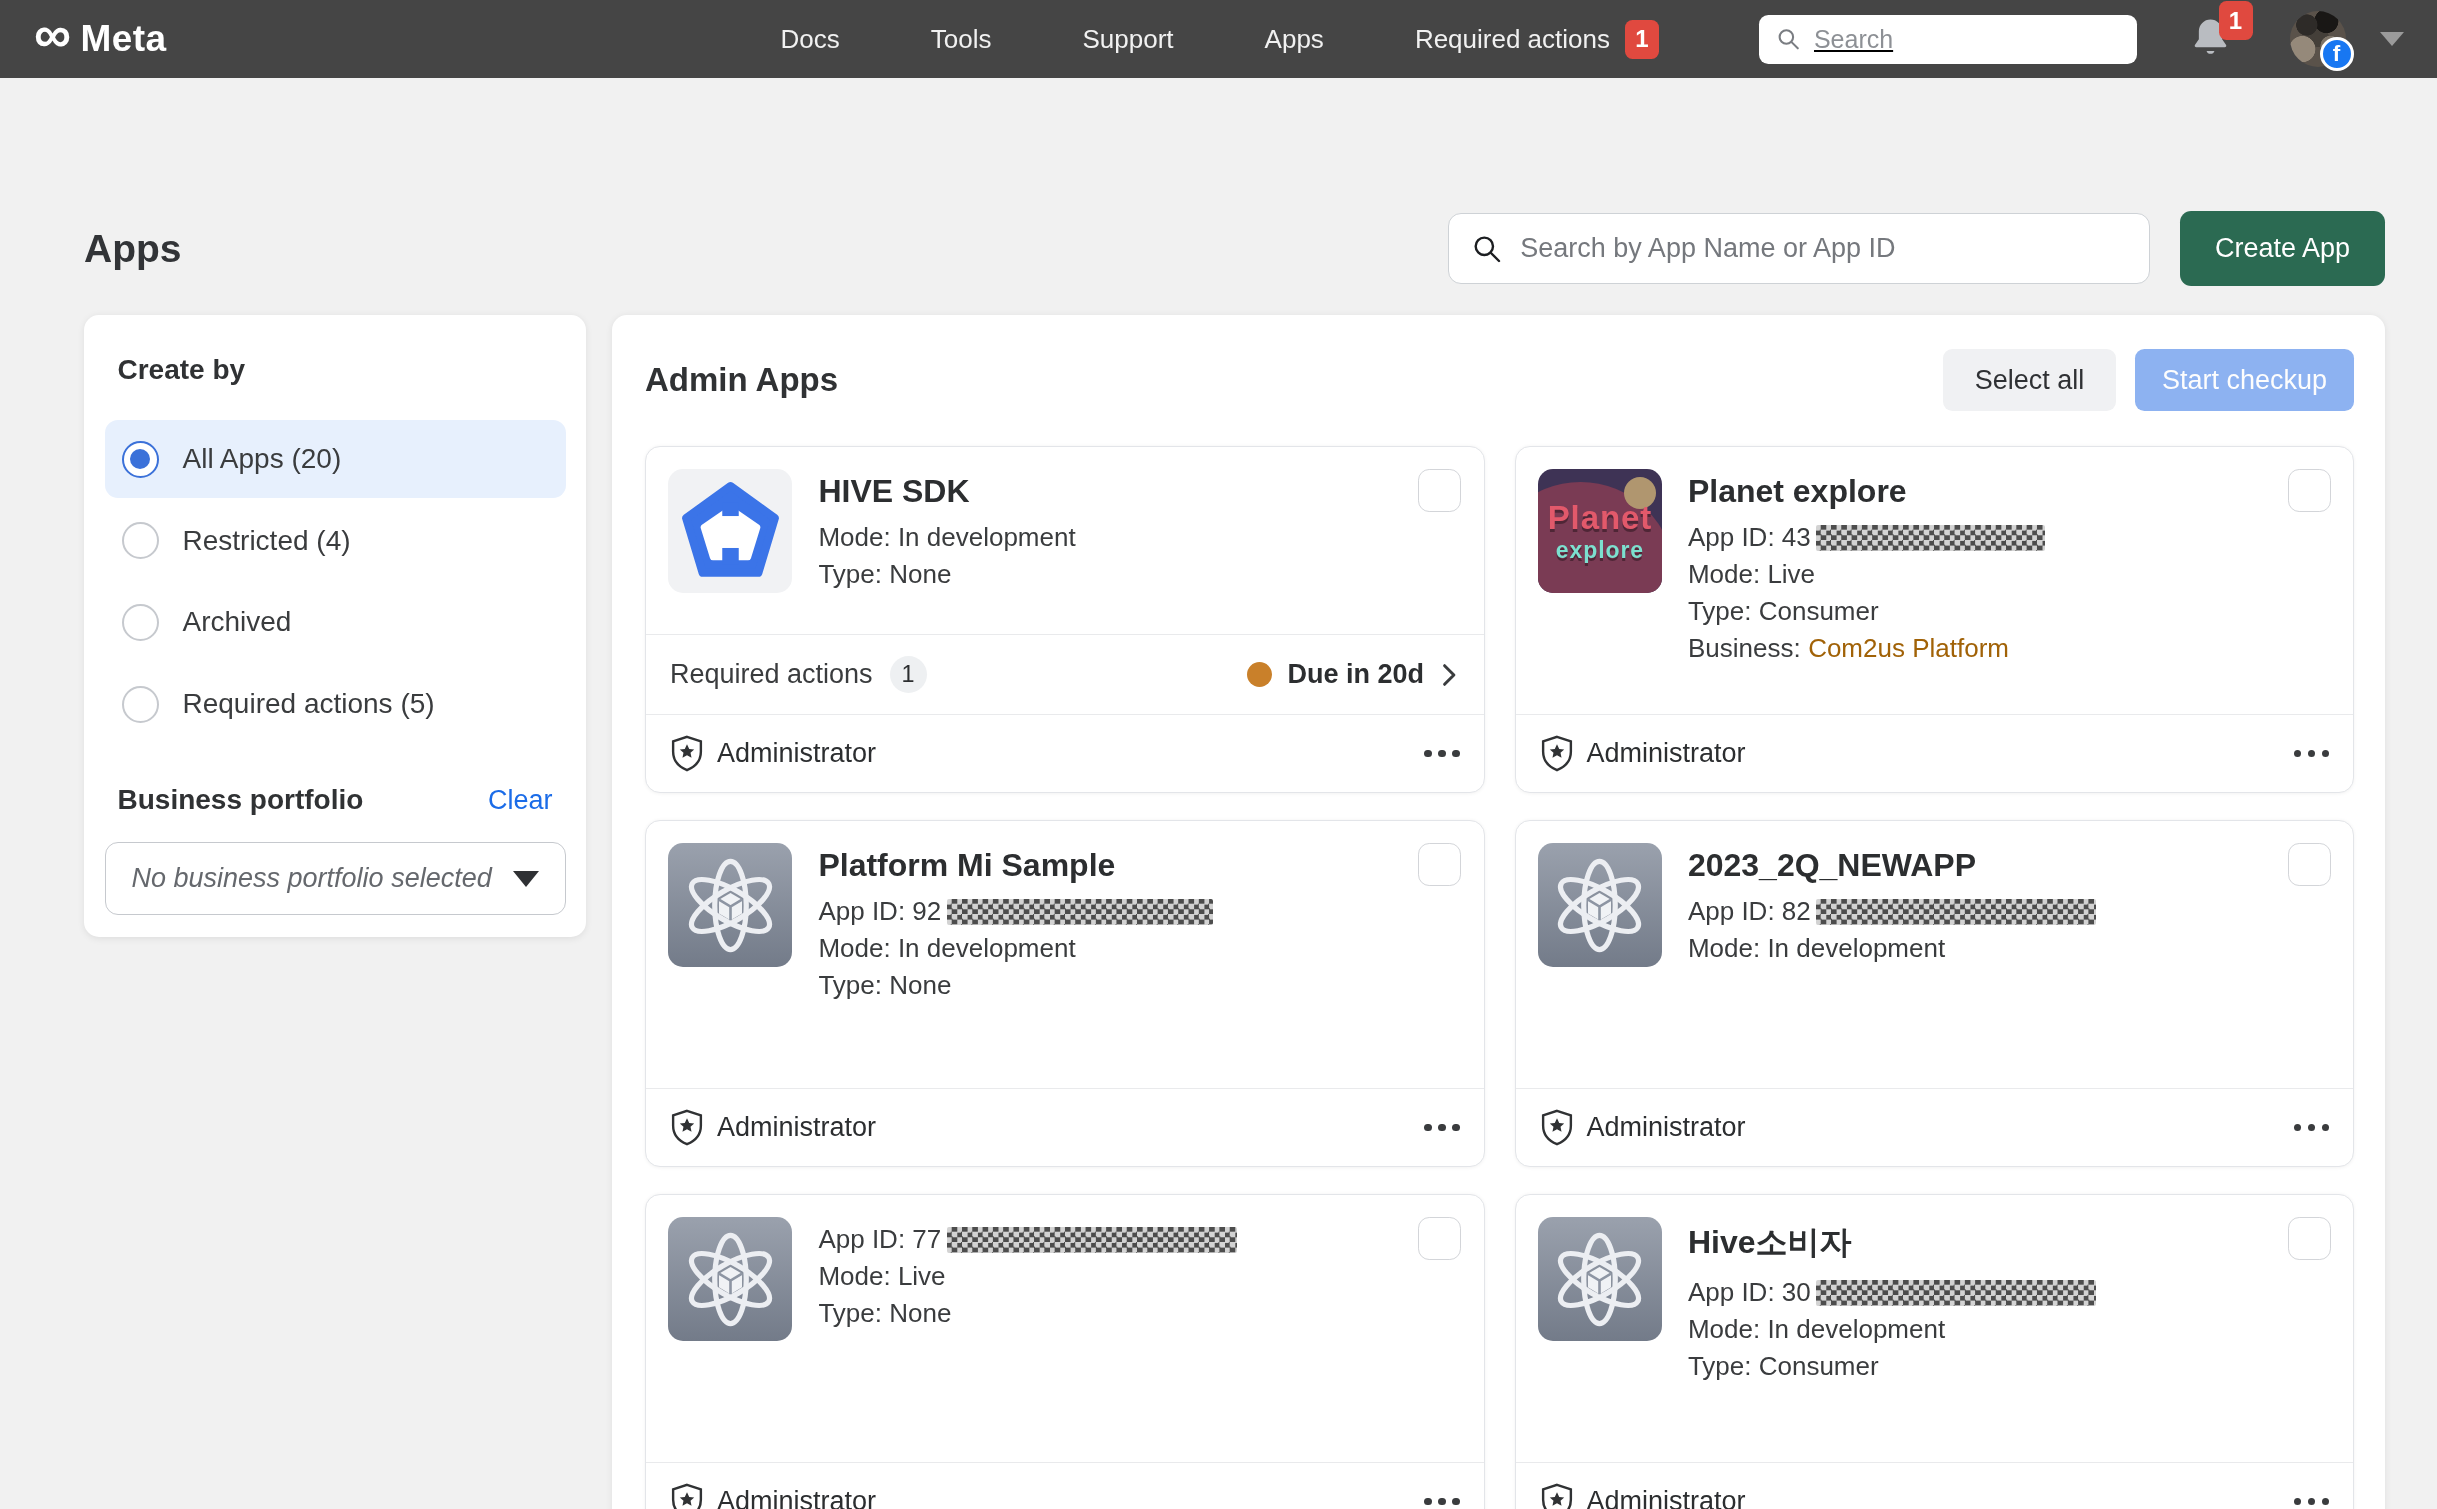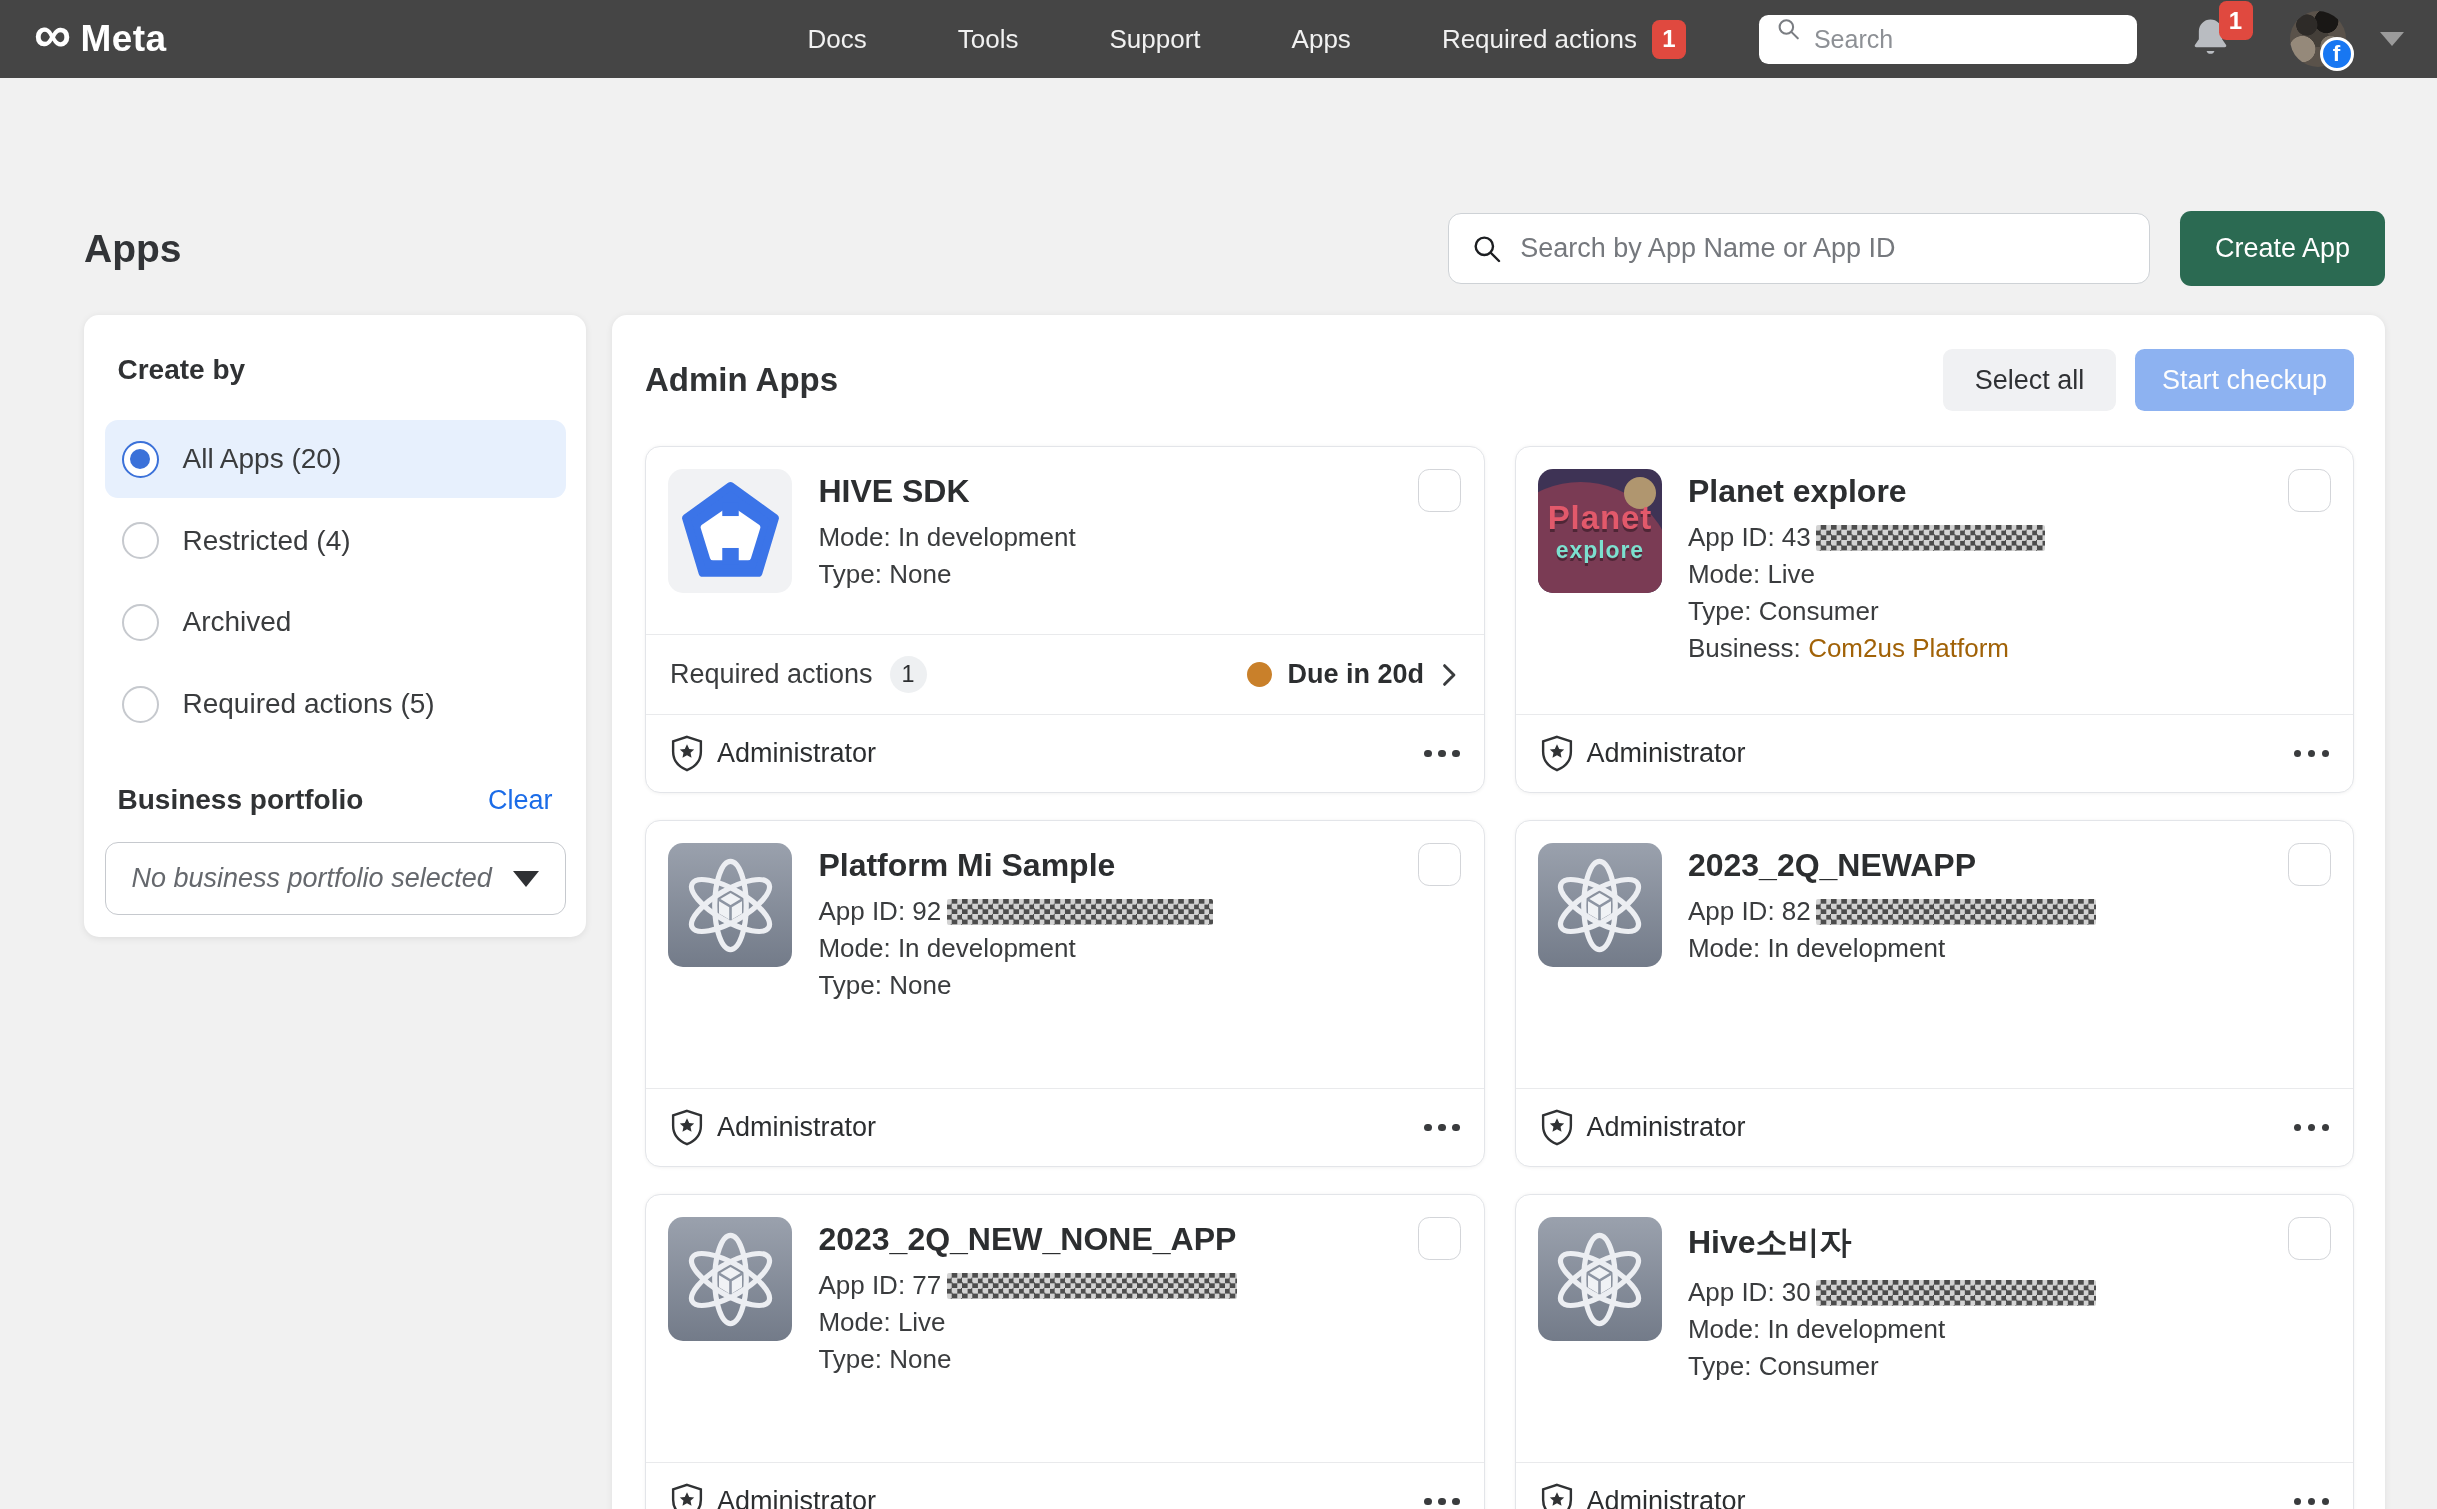--- a/index.html
+++ b/index.html
@@ -8,22 +8,22 @@
 
   
   .nav{height:78px;background:#454545;display:flex;align-items:center;padding:0 34px;}
   .brand{display:flex;align-items:center;gap:9.3px;color:#fff;cursor:pointer;}
   .brand-inf{font-size:52px;font-weight:700;line-height:.8;transform:translateY(-3.7px);}
   .brand-text{font-size:37px;font-weight:700;letter-spacing:0.5px;}
   .nav-menu{display:flex;gap:91px;margin-left:auto;align-items:center;}
   .nav-item{font-size:26px;color:#f1f1f1;cursor:pointer;display:flex;align-items:center;text-decoration:none;}
   .nav-badge{margin-left:15px;background:#e0493f;color:#fff;font-size:24px;font-weight:700;
     min-width:34px;height:39px;border-radius:7.5px;display:inline-flex;align-items:center;justify-content:center;padding:0 7.5px;}
-  .nav-search{margin-left:73px;width:378px;height:49px;background:#fff;border-radius:9.3px;
-    display:flex;padding:0 17px;gap:13px;}
+  .nav-search{margin-left:100px;width:378px;height:49px;background:#fff;border-radius:9.3px;
+    display:flex;align-items:center;padding:0 17px;gap:13px;text-decoration:underline;}
   .nav-search input{border:0;outline:0;font-size:25px;color:#333;width:100%;background:transparent;}
   .nav-search input::placeholder{color:#8d9095;}
   .bell-wrap{margin-left:52px;position:relative;cursor:pointer;}
   .bell-badge{position:absolute;top:-15px;right:-20.5px;background:#e0493f;color:#fff;font-size:24px;font-weight:700;
     min-width:34px;height:39px;border-radius:7.5px;display:flex;align-items:center;justify-content:center;}
   .avatar{margin-left:58px;width:56px;height:56px;border-radius:50%;position:relative;cursor:pointer;flex-shrink:0;
     background:
       radial-gradient(circle at 30% 25%, #2e2b28 0 18%, transparent 19%),
       radial-gradient(circle at 65% 18%, #191715 0 20%, transparent 21%),
       radial-gradient(circle at 72% 62%, #7d7468 0 18%, transparent 19%),
@@ -355,21 +355,20 @@
                 <g stroke="#eceef2" stroke-width="5" fill="none">
                   <ellipse cx="50" cy="50" rx="15" ry="42"></ellipse>
                   <ellipse cx="50" cy="50" rx="15" ry="42" transform="rotate(60 50 50)"></ellipse>
                   <ellipse cx="50" cy="50" rx="15" ry="42" transform="rotate(-60 50 50)"></ellipse>
                 </g>
                 <polygon points="50,38 61,44.5 61,57.5 50,64 39,57.5 39,44.5" fill="#f0f2f5"></polygon>
                 <path d="M39,44.5 L50,51 L61,44.5 M50,51 L50,64" stroke="#8d95a3" stroke-width="2.5" fill="none"></path>
               </svg>
             </div>
             <div class="app-info">
-              <div class="app-title">2023_2Q_NEW_NONE_APP</div>
               <div class="app-line"><span>App ID: 77</span><span class="redact rw5"></span></div>
               <div class="app-line">Mode: Live</div>
               <div class="app-line">Type: None</div>
             </div>
             <div class="checkbox"></div>
           </div>
           <div class="card-foot">
             <svg width="34" height="37" viewBox="0 0 36 40">
               <path d="M18 2 L33 7 V18 C33 28 26.5 34.5 18 38 C9.5 34.5 3 28 3 18 V7 Z" fill="none" stroke="#303234" stroke-width="2.6"></path>
               <path d="M18 10 l2.4 5 5.4 .6 -4 3.7 1.1 5.3 -4.9 -2.7 -4.9 2.7 1.1 -5.3 -4 -3.7 5.4 -.6 z" fill="#303234"></path>

